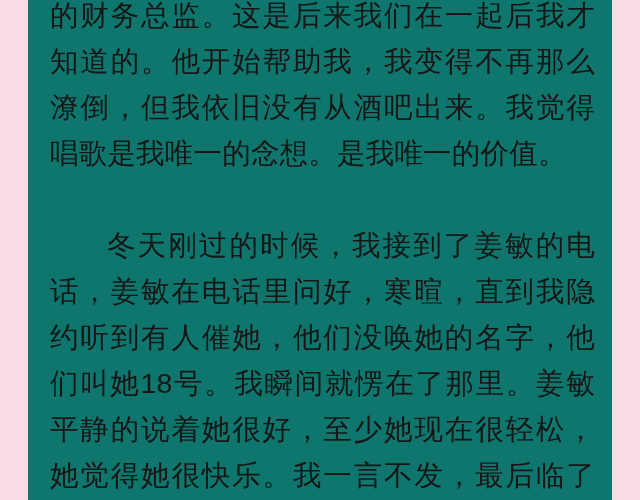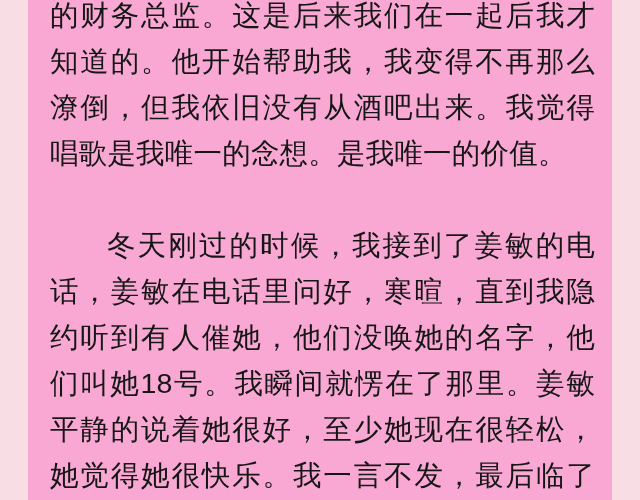--- a/index.html
+++ b/index.html
@@ -19,21 +19,21 @@
     height: 500px;
     background: #f9dde4;
     box-sizing: border-box;
   }
   .content-panel {
     position: absolute;
     left: 28px;
     top: 0;
     width: 584px;
     height: 500px;
-    background: #f9a8d4;
+    background: #0f766e;
     box-sizing: border-box;
     padding-left: 12px;
   }
   .text-body {
     position: absolute;
     left: 22px;
     top: -8px;
     width: 545px;
     color: #161616;
     font-size: 28.5px;

